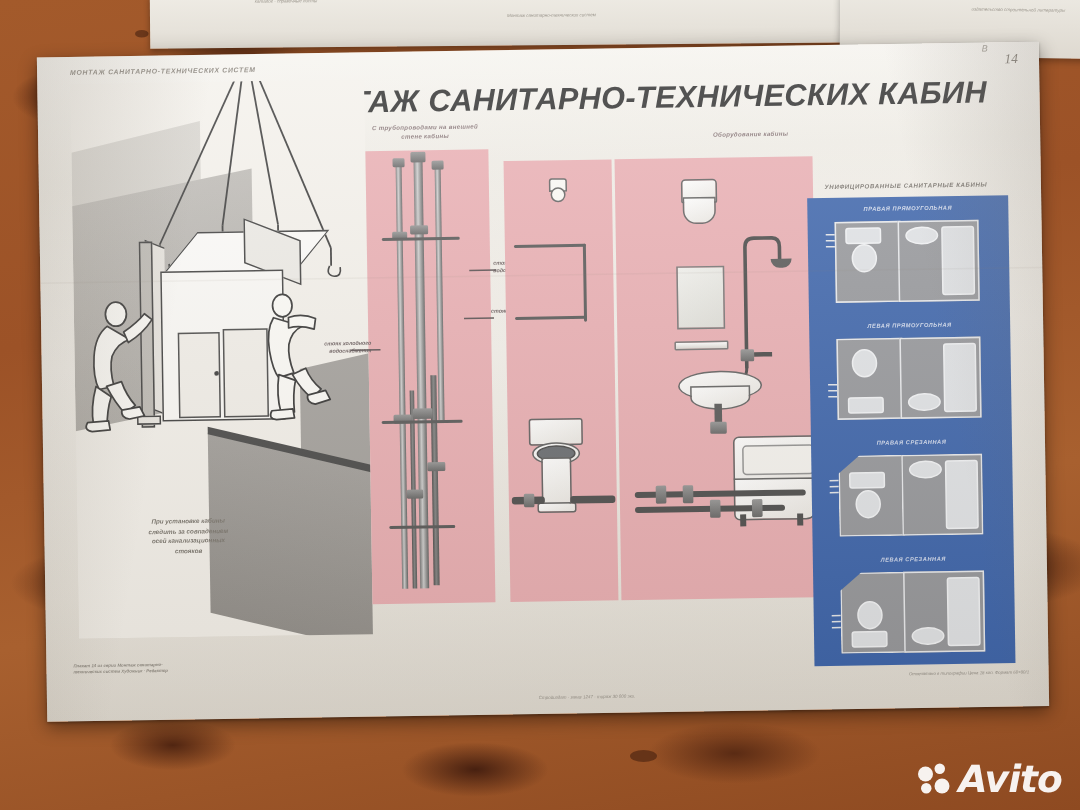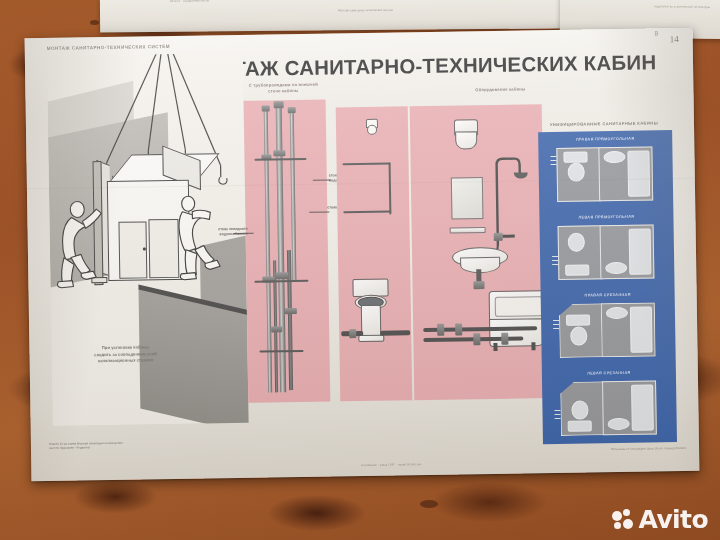--- a/index.html
+++ b/index.html
@@ -1,21 +1,21 @@
 <!DOCTYPE html>
 <html><head>
 <meta charset="utf-8">
 <title>Montazh Sanitarno-Tekhnicheskikh Kabin Poster</title>
 <style>
   html,body{margin:0;padding:0;background:#000;}
   body{width:720px;height:540px;overflow:hidden;
        font-family:"Liberation Sans","DejaVu Sans",sans-serif;}
 
   #scene{position:relative;width:720px;height:540px;overflow:hidden;
-         background:#8d4a22;}
+         background:#8d4a22;font-style:italic;}
 
   
   .carpet{position:absolute;inset:0;
     background:
       radial-gradient(ellipse 50px 26px at 6% 12%, #4d2210 0%, rgba(77,34,16,0) 70%),
       radial-gradient(ellipse 70px 30px at 22% 8%,  #5a2a13 0%, rgba(90,42,19,0) 72%),
       radial-gradient(ellipse 60px 24px at 40% 14%, #4a2010 0%, rgba(74,32,16,0) 70%),
       radial-gradient(ellipse 80px 30px at 62% 10%, #572712 0%, rgba(87,39,18,0) 72%),
       radial-gradient(ellipse 70px 26px at 84% 13%, #4e2311 0%, rgba(78,35,17,0) 70%),
       radial-gradient(ellipse 90px 34px at 10% 72%, #4a2110 0%, rgba(74,33,16,0) 72%),

